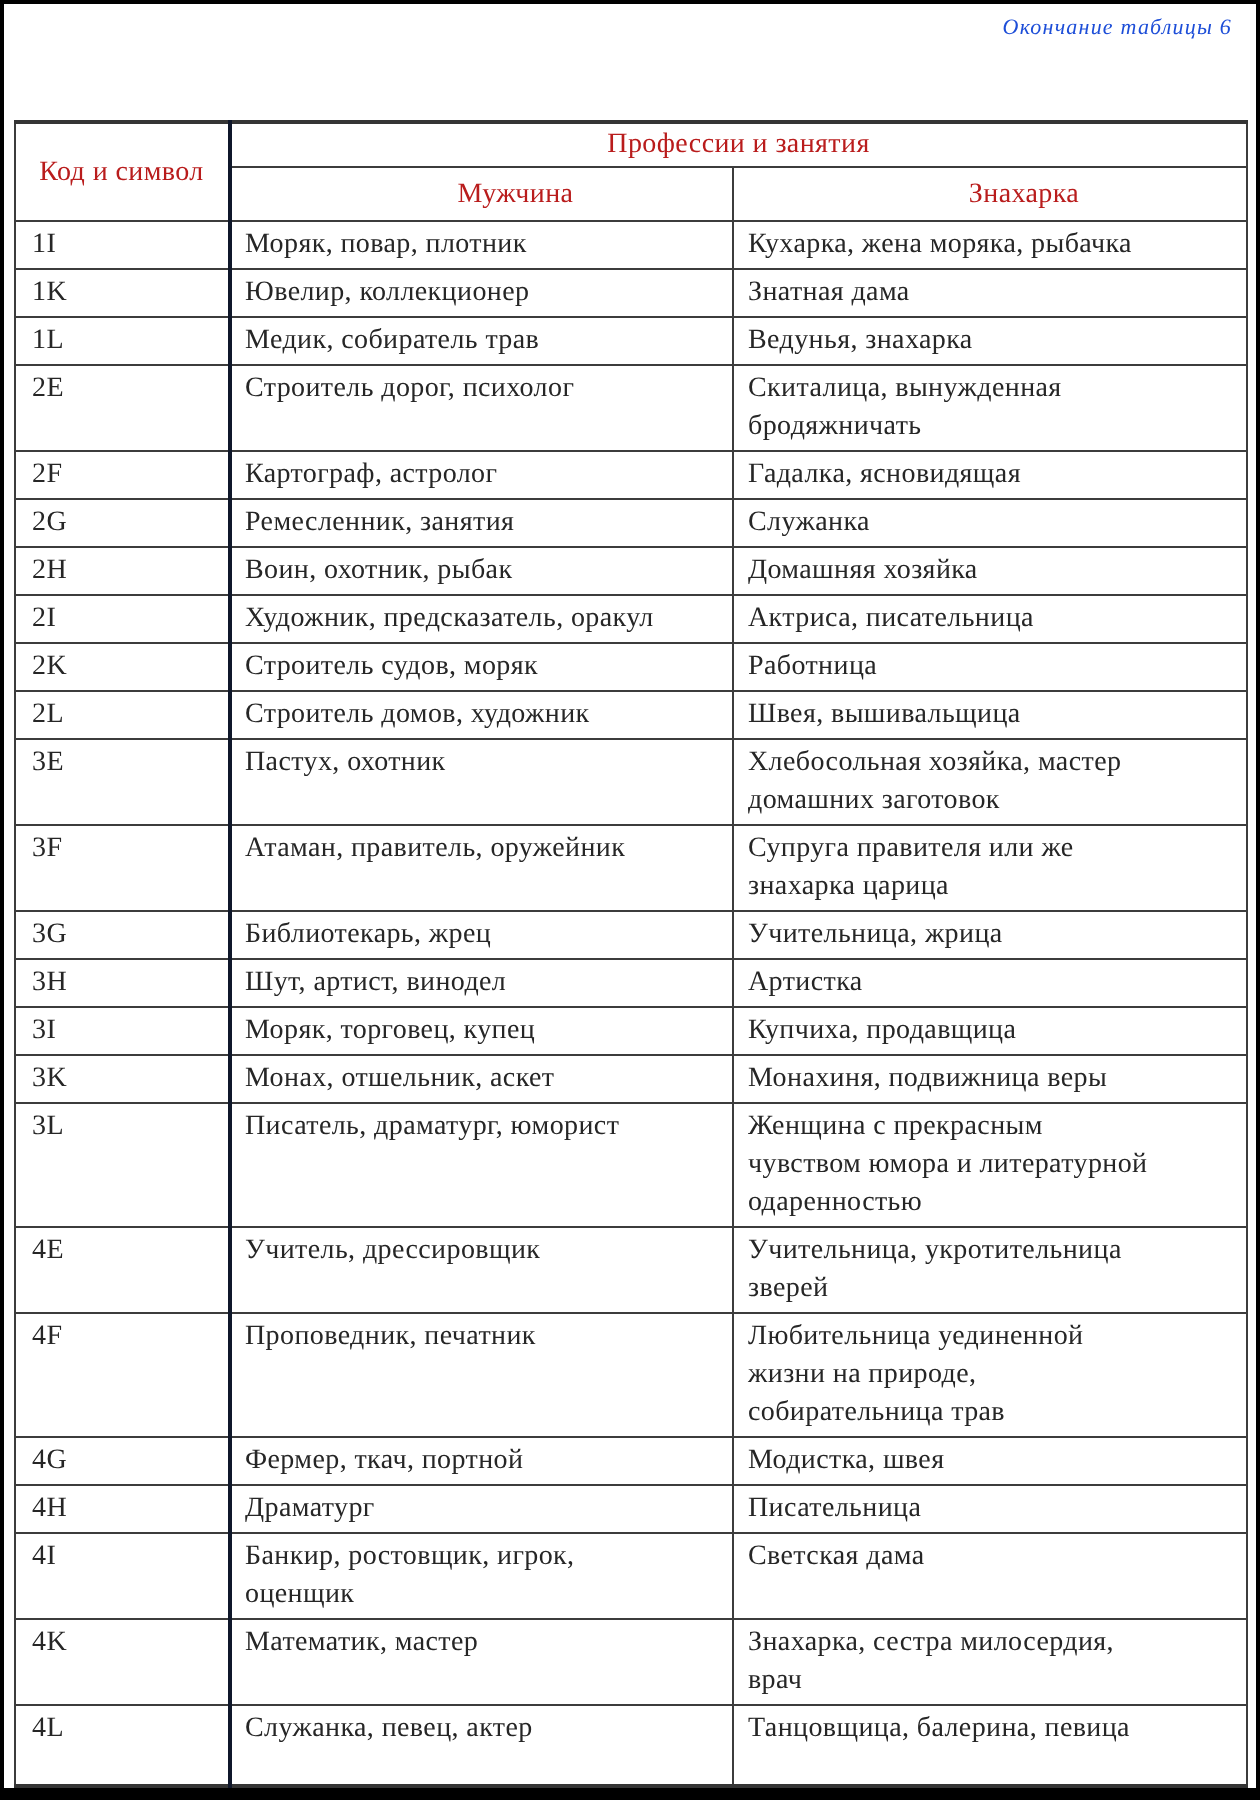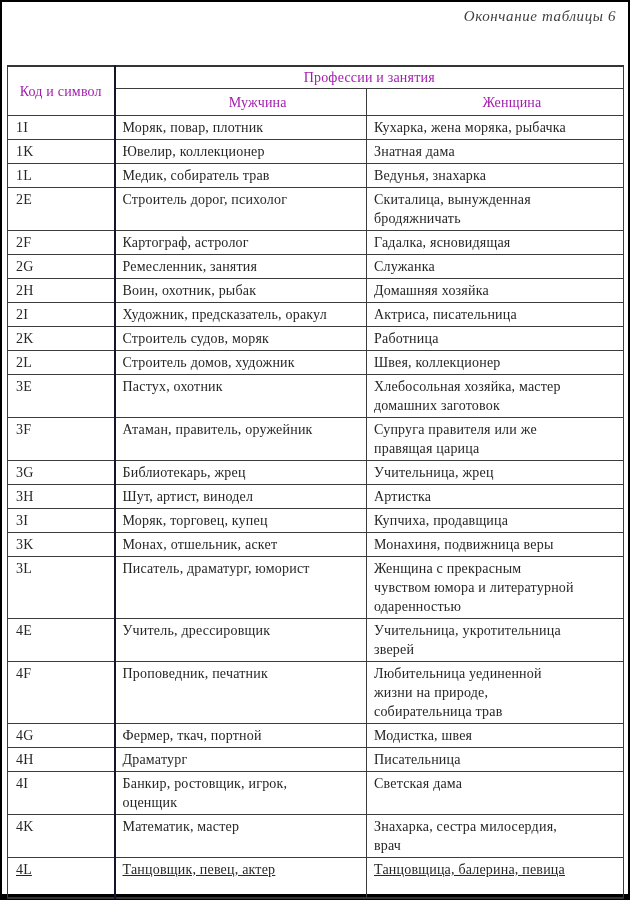--- a/index.html
+++ b/index.html
@@ -14,23 +14,23 @@
     box-sizing: border-box;
     width: 630px; height: 900px;
     border: 2px solid #000;
     border-bottom-width: 6px;
     background: #fff;
     position: relative;
   }
   .caption {
     text-align: right;
     font-style: italic;
-    font-size: 15px;
+    font-size: 11px;
     letter-spacing: 0.6px;
-    color: #404040;
+    color: #1d4ed8;
     margin: 6px 12px 0 0;
   }
   table.prof {
     border-collapse: collapse;
     table-layout: fixed;
     width: 616px;
     margin: 40px 0 0 5px;
     font-size: 14px;
   }
   table.prof col.c-code  { width: 107px; }
@@ -47,28 +47,28 @@
   }
   table.prof { border-top: 2px solid #353535; border-bottom: 2px solid #353535; }
   
   table.prof th.code-h, table.prof td.code {
     border-right: 2px solid #0f172a;
   }
   table.prof thead th {
     text-align: center;
     vertical-align: middle;
     padding: 1px 4px;
-    color: #a21caf;
+    color: #b91c1c;
     margin-left: 27px;
   }
   table.prof thead tr.sub th { height: 24px; padding-left: 38px; }
   table.prof thead tr.top th { height: 19px; }
   table.prof td.code { padding-left: 8px; }
   table.prof td.txt  { white-space: pre-line; padding-left: 7px; margin-left: 42px; }
-  table.prof tbody tr:last-child td { padding-bottom: 18px; text-decoration: underline; }
+  table.prof tbody tr:last-child td { padding-bottom: 18px; }
 </style>
 </head>
 <body>
 
 <div class="page">
 
   <div class="caption">Окончание таблицы 6</div>
 
   <table class="prof">
     <colgroup>
@@ -76,21 +76,21 @@
       <col class="c-man">
       <col class="c-woman">
     </colgroup>
     <thead>
       <tr class="top">
         <th rowspan="2" class="code-h">Код и символ</th>
         <th colspan="2">Профессии и занятия</th>
       </tr>
       <tr class="sub">
         <th>Мужчина</th>
-        <th>Женщина</th>
+        <th>Знахарка</th>
       </tr>
     </thead>
     <tbody>
   <tr>
     <td class="code">1I</td>
     <td class="txt">Моряк, повар, плотник</td>
     <td class="txt">Кухарка, жена моряка, рыбачка</td>
   </tr>
 
   <tr>
@@ -138,41 +138,41 @@
 
   <tr>
     <td class="code">2K</td>
     <td class="txt">Строитель судов, моряк</td>
     <td class="txt">Работница</td>
   </tr>
 
   <tr>
     <td class="code">2L</td>
     <td class="txt">Строитель домов, художник</td>
-    <td class="txt">Швея, коллекционер</td>
+    <td class="txt">Швея, вышивальщица</td>
   </tr>
 
   <tr>
     <td class="code">3E</td>
     <td class="txt">Пастух, охотник</td>
     <td class="txt">Хлебосольная хозяйка, мастер
 домашних заготовок</td>
   </tr>
 
   <tr>
     <td class="code">3F</td>
     <td class="txt">Атаман, правитель, оружейник</td>
     <td class="txt">Супруга правителя или же
-правящая царица</td>
+знахарка царица</td>
   </tr>
 
   <tr>
     <td class="code">3G</td>
     <td class="txt">Библиотекарь, жрец</td>
-    <td class="txt">Учительница, жрец</td>
+    <td class="txt">Учительница, жрица</td>
   </tr>
 
   <tr>
     <td class="code">3H</td>
     <td class="txt">Шут, артист, винодел</td>
     <td class="txt">Артистка</td>
   </tr>
 
   <tr>
     <td class="code">3I</td>
@@ -230,19 +230,19 @@
 
   <tr>
     <td class="code">4K</td>
     <td class="txt">Математик, мастер</td>
     <td class="txt">Знахарка, сестра милосердия,
 врач</td>
   </tr>
 
   <tr>
     <td class="code">4L</td>
-    <td class="txt">Танцовщик, певец, актер</td>
+    <td class="txt">Служанка, певец, актер</td>
     <td class="txt">Танцовщица, балерина, певица</td>
   </tr>
 </tbody>
   </table>
 
 </div>
 
 </body></html>

